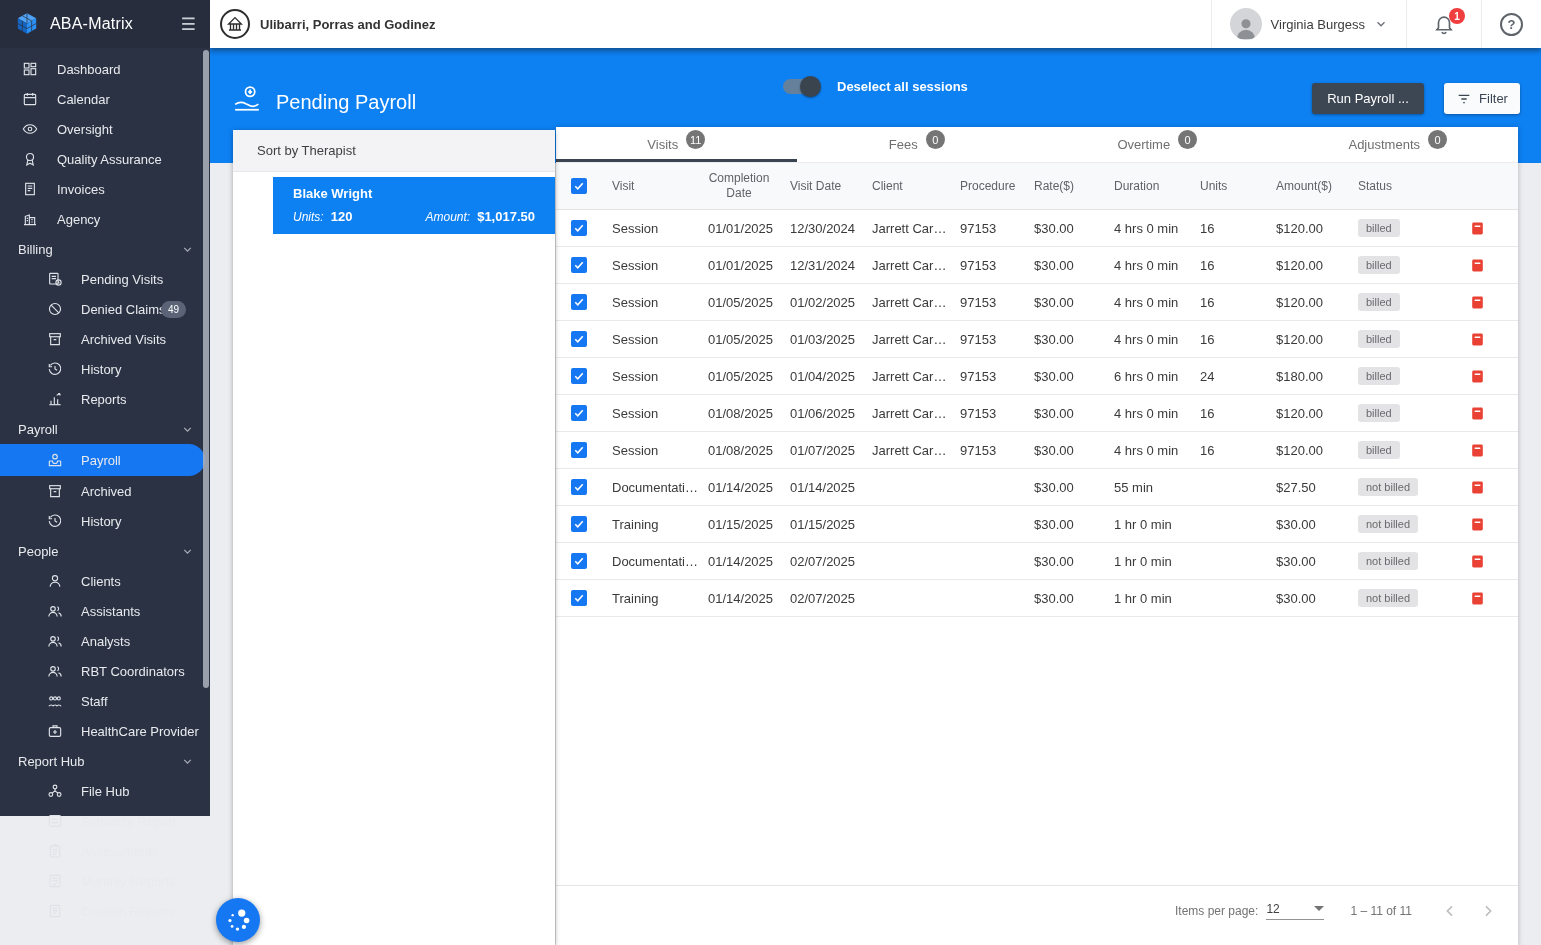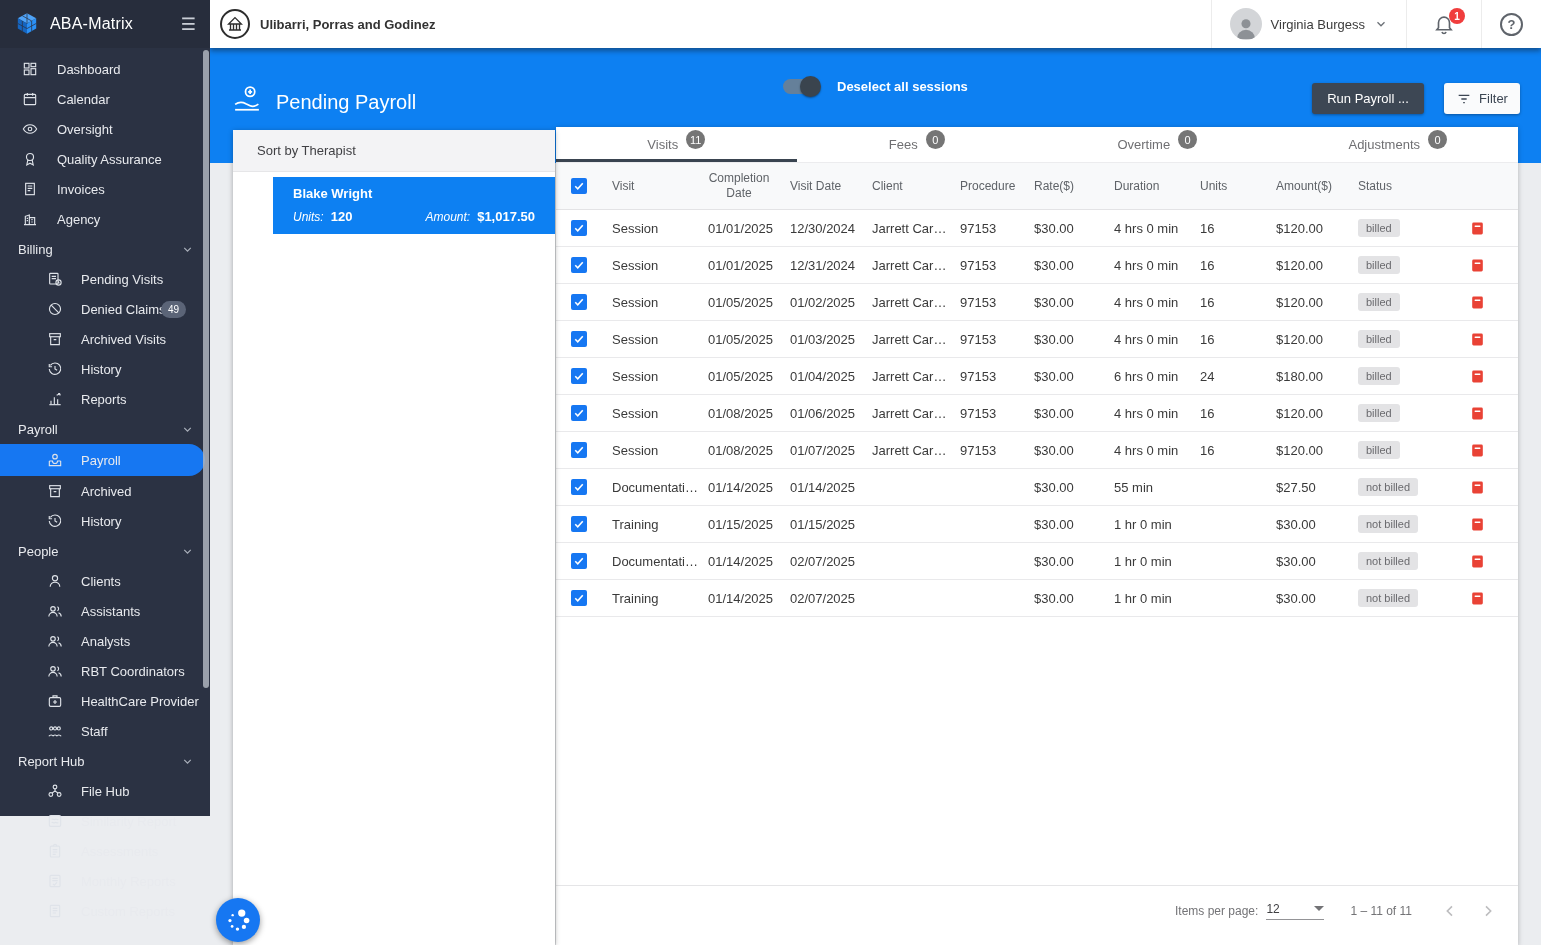--- a/index.html
+++ b/index.html
@@ -299,36 +299,36 @@
             <circle cx="9" cy="8.8" r="3.4"></circle>
             <path d="M2.8 20.3a6.2 6.2 0 0112.4 0"></path>
             <path d="M15.6 5.8a3.4 3.4 0 010 6M17.3 14.7a6.2 6.2 0 014 5.6"></path>
           </svg>
         </span>
         <span>RBT Coordinators</span>
       </div>
       <div class="nav-row lvl2">
         <span class="icn">
           <svg width="16" height="16" viewBox="0 0 24 24" fill="none" stroke="currentColor" stroke-width="1.7">
-            <rect x="3.5" y="7" width="17" height="13" rx="2"></rect>
-            <path d="M9 7V4.3h6V7M12 10.5v6M9 13.5h6"></path>
-          </svg>
-        </span>
-        <span>HealthCare Provider</span>
-      </div>
-      <div class="nav-row lvl2">
-        <span class="icn">
-          <svg width="16" height="16" viewBox="0 0 24 24" fill="none" stroke="currentColor" stroke-width="1.7">
             <circle cx="6.3" cy="8.2" r="2.3"></circle>
             <circle cx="12" cy="8.2" r="2.3"></circle>
             <circle cx="17.7" cy="8.2" r="2.3"></circle>
             <path d="M2.8 20a4 4 0 017 0M8.5 20a4 4 0 017 0M14.2 20a4 4 0 017 0"></path>
           </svg>
         </span>
         <span>Staff</span>
+      </div>
+      <div class="nav-row lvl2">
+        <span class="icn">
+          <svg width="16" height="16" viewBox="0 0 24 24" fill="none" stroke="currentColor" stroke-width="1.7">
+            <rect x="3.5" y="7" width="17" height="13" rx="2"></rect>
+            <path d="M9 7V4.3h6V7M12 10.5v6M9 13.5h6"></path>
+          </svg>
+        </span>
+        <span>HealthCare Provider</span>
       </div>
       <div class="nav-row section">
         <span>Report Hub</span>
         <span class="sec-chev">
           <svg width="13" height="13" viewBox="0 0 24 24" fill="none" stroke="currentColor" stroke-width="2.2">
             <path d="M6 9l6 6 6-6"></path>
           </svg>
         </span>
       </div>
       <div class="nav-row lvl2">

